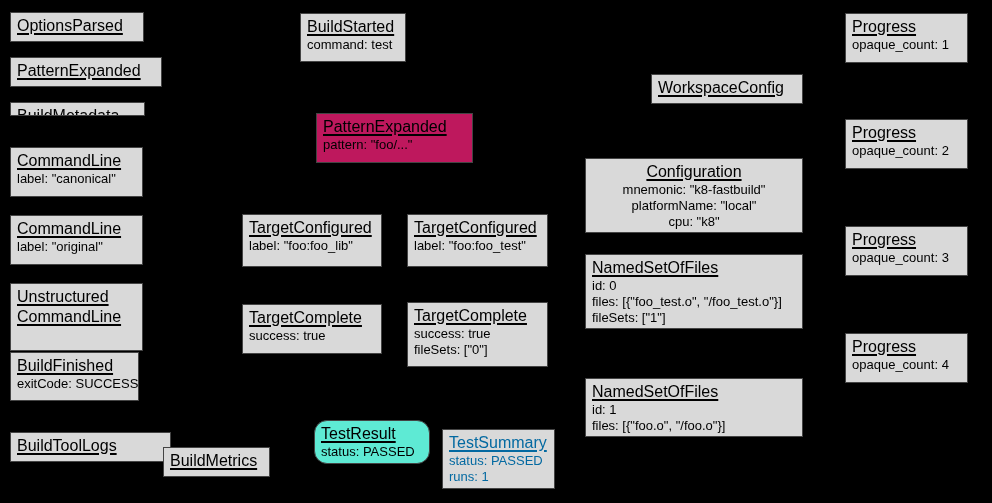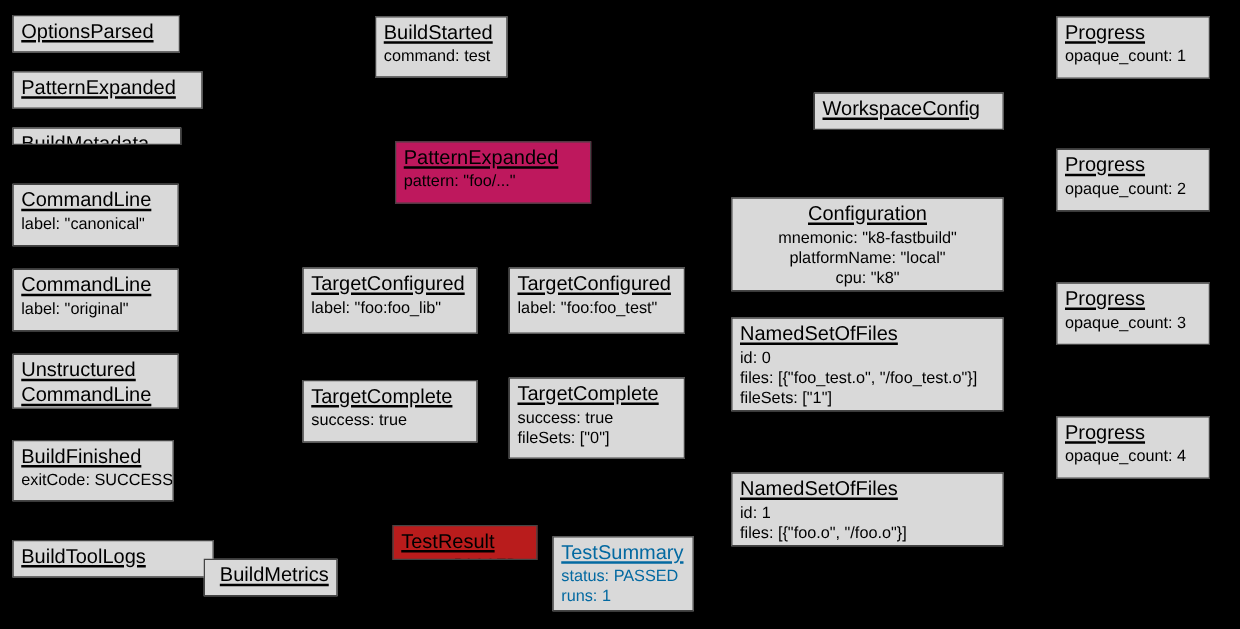--- a/index.html
+++ b/index.html
@@ -52,32 +52,32 @@
       <div class="node-title">BuildMetadata</div>
     </div>
     <div class="node" style="left: 10px; top: 147px; width: 133px; height: 50px; background: rgb(217, 217, 217); border-color: rgb(68, 68, 68); color: rgb(0, 0, 0);">
       <div class="node-title">CommandLine</div>
       <div class="node-detail">label: "canonical"</div>
     </div>
     <div class="node" style="left: 10px; top: 215px; width: 133px; height: 50px; background: rgb(217, 217, 217); border-color: rgb(68, 68, 68); color: rgb(0, 0, 0);">
       <div class="node-title">CommandLine</div>
       <div class="node-detail">label: "original"</div>
     </div>
-    <div class="node" style="left: 10px; top: 283px; width: 133px; height: 44px; background: rgb(217, 217, 217); border-color: rgb(68, 68, 68); color: rgb(0, 0, 0);">
+    <div class="node" style="left: 10px; top: 283px; width: 133px; height: 68px; background: rgb(217, 217, 217); border-color: rgb(68, 68, 68); color: rgb(0, 0, 0);">
       <div class="node-title">Unstructured</div>
       <div class="node-title">CommandLine</div>
     </div>
     <div class="node" style="left: 10px; top: 352px; width: 129px; height: 49px; background: rgb(217, 217, 217); border-color: rgb(68, 68, 68); color: rgb(0, 0, 0);">
       <div class="node-title">BuildFinished</div>
       <div class="node-detail">exitCode: SUCCESS</div>
     </div>
     <div class="node" style="left: 10px; top: 432px; width: 161px; height: 30px; background: rgb(217, 217, 217); border-color: rgb(68, 68, 68); color: rgb(0, 0, 0);">
       <div class="node-title">BuildToolLogs</div>
     </div>
-    <div class="node" style="left: 163px; top: 447px; width: 107px; height: 30px; background: rgb(217, 217, 217); border-color: rgb(68, 68, 68); color: rgb(0, 0, 0); text-align: right;">
+    <div class="node" style="left: 163px; top: 447px; width: 107px; height: 30px; background: rgb(217, 217, 217); border-color: rgb(68, 68, 68); color: rgb(0, 0, 0);">
       <div class="node-title">BuildMetrics</div>
     </div>
     <div class="node" style="left: 300px; top: 13px; width: 106px; height: 49px; background: rgb(217, 217, 217); border-color: rgb(68, 68, 68); color: rgb(0, 0, 0);">
       <div class="node-title">BuildStarted</div>
       <div class="node-detail">command: test</div>
     </div>
     <div class="node" style="left: 316px; top: 113px; width: 157px; height: 50px; background: #be185d; border-color: rgb(68, 68, 68); color: rgb(0, 0, 0);">
       <div class="node-title">PatternExpanded</div>
       <div class="node-detail">pattern: "foo/..."</div>
     </div>
@@ -91,21 +91,21 @@
     </div>
     <div class="node" style="left: 242px; top: 304px; width: 140px; height: 50px; background: rgb(217, 217, 217); border-color: rgb(68, 68, 68); color: rgb(0, 0, 0);">
       <div class="node-title">TargetComplete</div>
       <div class="node-detail">success: true</div>
     </div>
     <div class="node" style="left: 407px; top: 302px; width: 141px; height: 65px; background: rgb(217, 217, 217); border-color: rgb(68, 68, 68); color: rgb(0, 0, 0);">
       <div class="node-title">TargetComplete</div>
       <div class="node-detail">success: true</div>
       <div class="node-detail">fileSets: ["0"]</div>
     </div>
-    <div class="node" style="left: 314px; top: 420px; width: 116px; height: 28px; background: #b91c1c; border-color: rgb(68, 68, 68); color: rgb(0, 0, 0);">
+    <div class="node" style="left: 314px; top: 420px; width: 116px; height: 44px; background: #5eead4; border-color: rgb(68, 68, 68); color: rgb(0, 0, 0); border-radius: 13px;">
       <div class="node-title">TestResult</div>
       <div class="node-detail">status: PASSED</div>
     </div>
     <div class="node" style="left: 442px; top: 429px; width: 113px; height: 60px; background: rgb(217, 217, 217); border-color: rgb(68, 68, 68); color: #0369a1;">
       <div class="node-title">TestSummary</div>
       <div class="node-detail">status: PASSED</div>
       <div class="node-detail">runs: 1</div>
     </div>
     <div class="node" style="left: 651px; top: 74px; width: 152px; height: 30px; background: rgb(217, 217, 217); border-color: rgb(68, 68, 68); color: rgb(0, 0, 0);">
       <div class="node-title">WorkspaceConfig</div>

